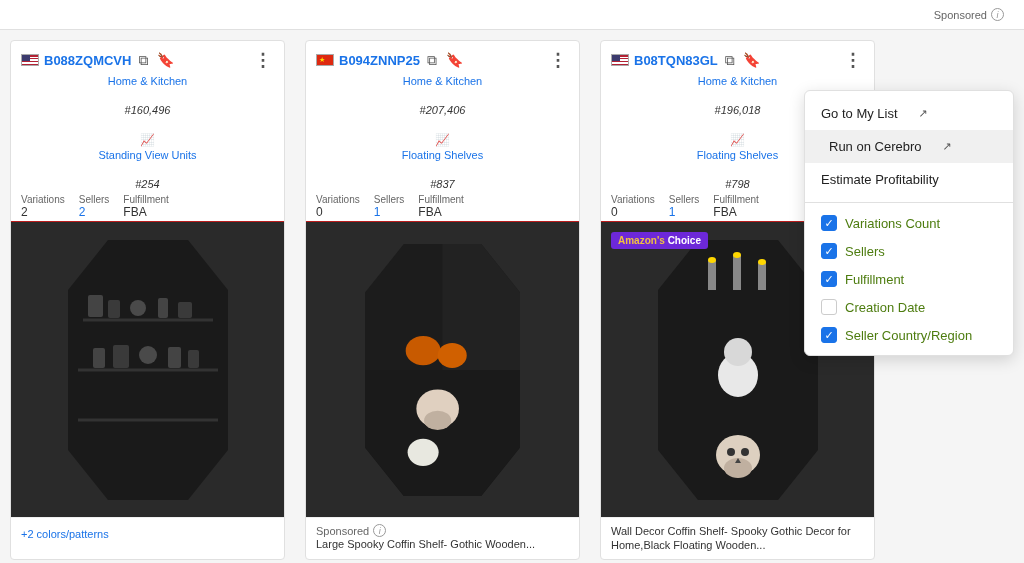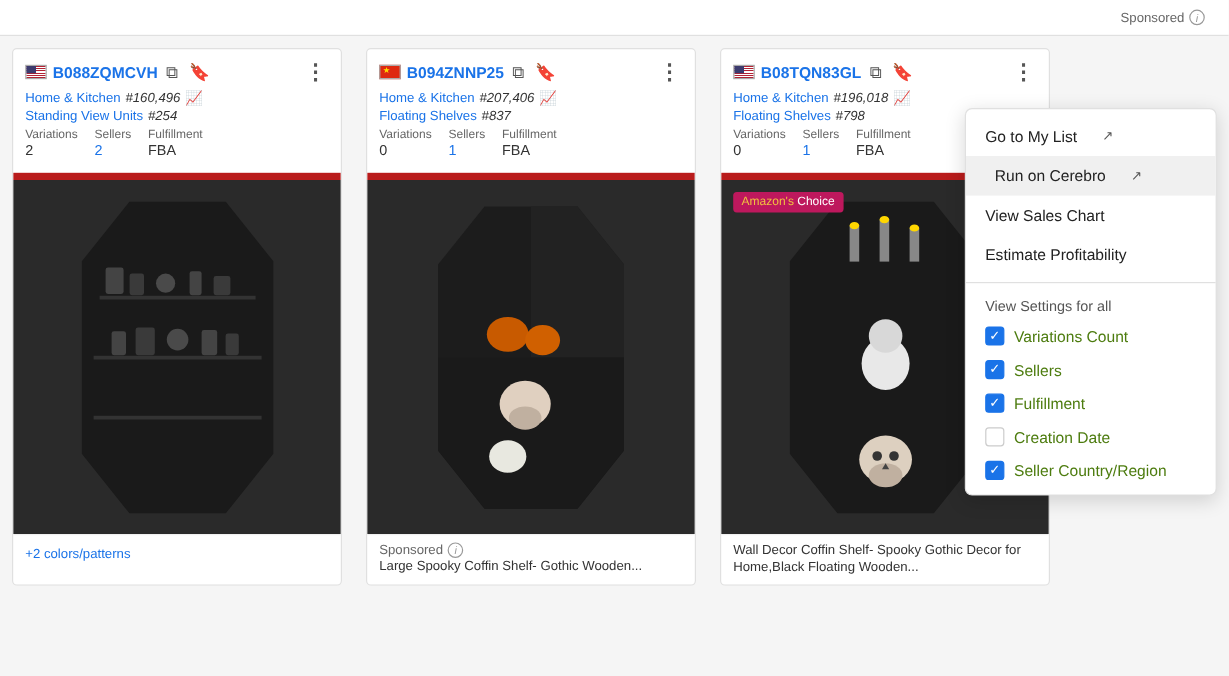--- a/index.html
+++ b/index.html
@@ -47,22 +47,22 @@
       background: #fff;
       border: 1px solid #e0e0e0;
       border-radius: 4px;
       width: 275px;
       margin-right: 10px;
       overflow: hidden;
       flex-shrink: 0;
     }
 
     .card-header {
-      padding: 8px 10px 12px;
-      border-bottom: 6px solid #b91c1c;
+      padding: 8px 10px 2px;
+      border-bottom: 1px solid #b91c1c;
     }
 
     .card-title-row {
       display: flex;
       align-items: center;
       justify-content: space-between;
       margin-bottom: 4px;
     }
 
     .card-title-left {
@@ -92,22 +92,23 @@
       font-size: 18px;
       font-weight: bold;
       color: #555;
       cursor: pointer;
       padding: 0 2px;
     }
 
     .category-row {
       display: flex;
       align-items: center;
-      gap: 4px;
+      gap: 17px;
       margin-bottom: 2px;
+      flex-direction: column;
     }
 
     .category-link {
       color: #1a73e8;
       font-size: 11px;
       text-decoration: none;
     }
 
     .rank-badge {
       color: #333;
@@ -160,26 +161,27 @@
       align-items: center;
       justify-content: center;
       position: relative;
       overflow: hidden;
     }
 
     .amazon-choice-badge {
       position: absolute;
       top: 10px;
       left: 10px;
-      background: #be185d;
+      background: #6d28d9;
       color: #fff;
       font-size: 10px;
       padding: 3px 7px;
       border-radius: 3px;
       z-index: 2;
+      font-weight: bold;
     }
 
     .amazon-choice-badge span.amazon {
       color: #f0c040;
     }
 
     .card-footer {
       padding: 6px 10px;
       border-top: 1px solid #f0f0f0;
     }
@@ -536,29 +538,25 @@
   <div class="dropdown-menu">
     <div class="menu-item">
       <span>Go to My List</span>
       <span class="menu-external-icon">↗</span>
     </div>
     <div class="menu-item highlighted">
       <span>Run on Cerebro</span>
       <span class="menu-external-icon">↗</span>
     </div>
     <div class="menu-item">
-      <span>View Sales Chart</span>
-    </div>
-    <div class="menu-item">
       <span>Estimate Profitability</span>
     </div>
 
     <div class="menu-divider"></div>
 
-    <div class="settings-section-label">View Settings for all</div>
 
     <div class="checkbox-item">
       <div class="cb checked"></div>
       <span>Variations Count</span>
     </div>
     <div class="checkbox-item">
       <div class="cb checked"></div>
       <span>Sellers</span>
     </div>
     <div class="checkbox-item">

